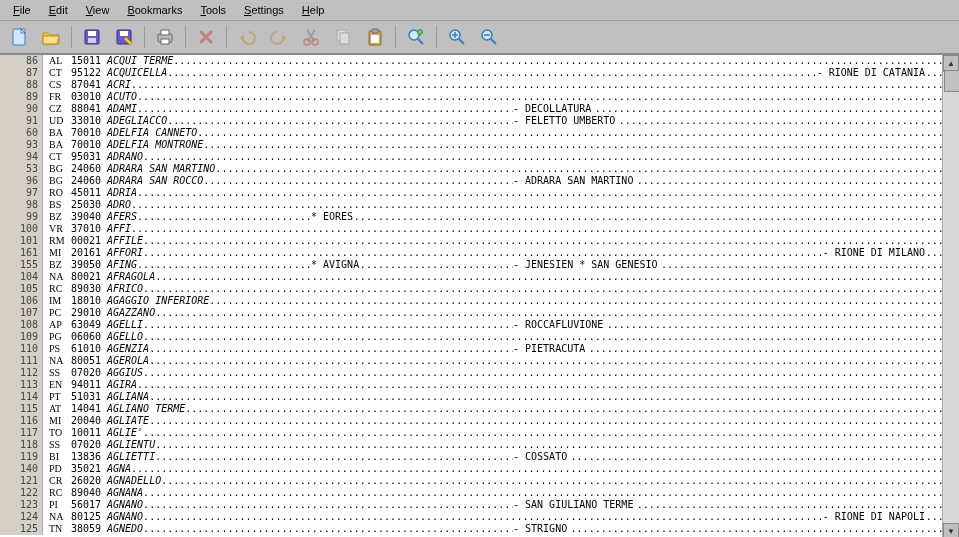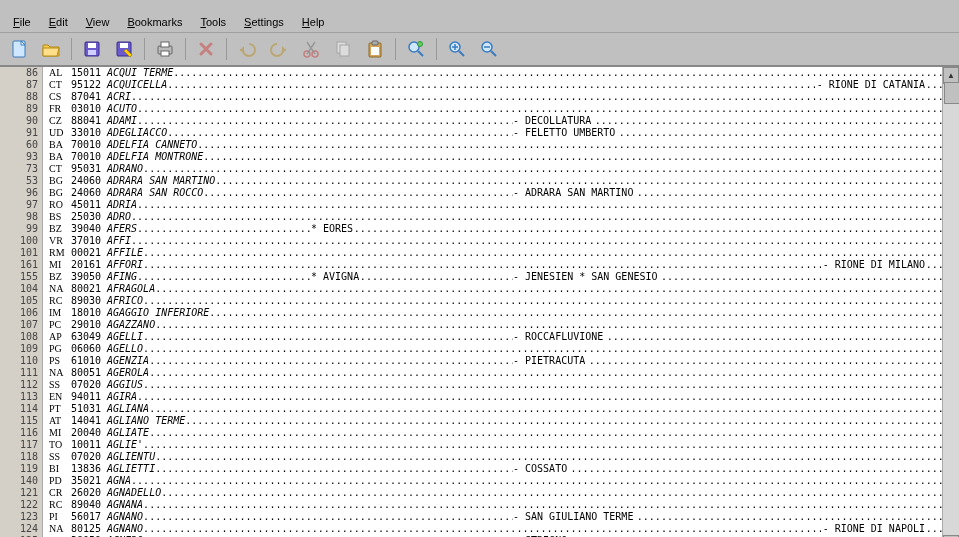--- a/index.html
+++ b/index.html
@@ -12,21 +12,20 @@
     font-size: 11px;
     background: #c0c0c0;
   }
   .menubar {
     display: flex;
     align-items: center;
     height: 20px;
     background: #c0c0c0;
     border-bottom: 1px solid #a0a0a0;
     padding: 0 4px;
-    margin-top: 12px;
   }
   .menu-item {
     padding: 2px 9px;
     cursor: default;
     color: #000;
   }
   .menu-item .ul { text-decoration: underline; }
   .toolbar {
     display: flex;
     align-items: center;
@@ -277,21 +276,21 @@
       </div>
       <div class="row">
         <div class="ln">60</div>
         <div class="cells"><div class="dots-fill" style="left: 64px;">............................................................................................................................................................................................................................................................................................................</div><span class="prov"><span class="txt">BA</span></span><span class="code"><span class="txt">70010</span></span><span class="name"><span class="txt">ADELFIA CANNETO</span></span></div>
       </div>
       <div class="row">
         <div class="ln">93</div>
         <div class="cells"><div class="dots-fill" style="left: 64px;">............................................................................................................................................................................................................................................................................................................</div><span class="prov"><span class="txt">BA</span></span><span class="code"><span class="txt">70010</span></span><span class="name"><span class="txt">ADELFIA MONTRONE</span></span></div>
       </div>
       <div class="row">
-        <div class="ln">73</div>
+        <div class="ln">94</div>
         <div class="cells"><div class="dots-fill" style="left: 64px;">............................................................................................................................................................................................................................................................................................................</div><span class="prov"><span class="txt">CT</span></span><span class="code"><span class="txt">95031</span></span><span class="name"><span class="txt">ADRANO</span></span></div>
       </div>
       <div class="row">
         <div class="ln">53</div>
         <div class="cells"><div class="dots-fill" style="left: 64px;">............................................................................................................................................................................................................................................................................................................</div><span class="prov"><span class="txt">BG</span></span><span class="code"><span class="txt">24060</span></span><span class="name"><span class="txt">ADRARA SAN MARTINO</span></span></div>
       </div>
       <div class="row">
         <div class="ln">96</div>
         <div class="cells"><div class="dots-fill" style="left: 64px;">............................................................................................................................................................................................................................................................................................................</div><span class="prov"><span class="txt">BG</span></span><span class="code"><span class="txt">24060</span></span><span class="name"><span class="txt">ADRARA SAN ROCCO</span></span><span class="note"><span class="txt">- ADRARA SAN MARTINO</span></span></div>
       </div>

